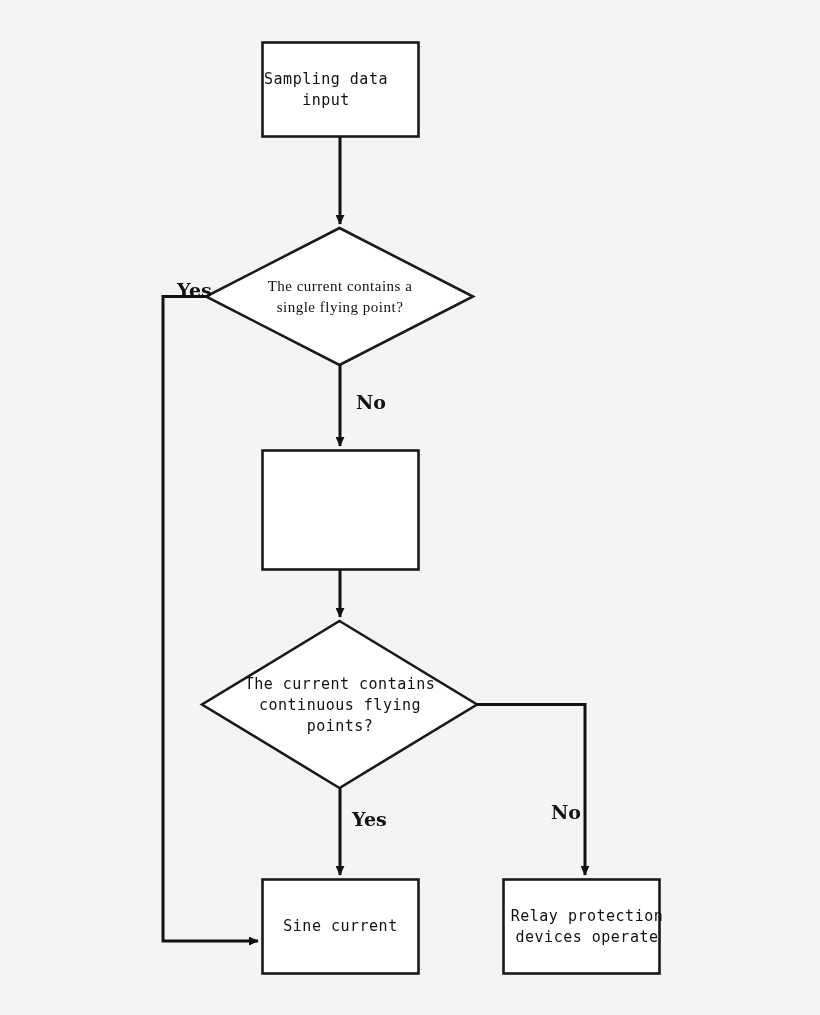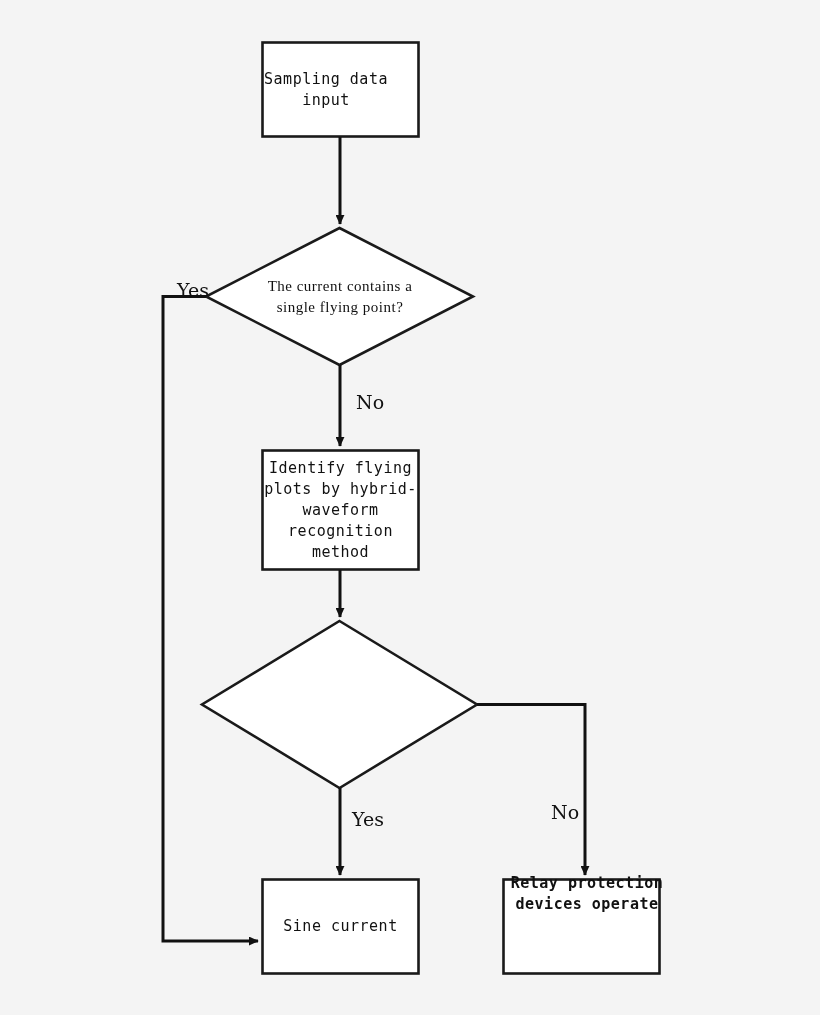--- a/index.html
+++ b/index.html
@@ -35,20 +35,21 @@
     letter-spacing: 0.5px;
     pointer-events: none;
     white-space: pre-line;
   }
   .edge-label {
     position: absolute;
     font-family: "DejaVu Serif", serif;
     font-size: 19px;
     color: #111111;
     line-height: 19px;
+    font-weight: bold;
   }
 </style>
 </head>
 <body>
 
 <div id="canvas">
 
   <svg class="flow" viewBox="0 0 820 1015" aria-hidden="true">
     <defs>
       <marker id="arrowhead" markerWidth="10" markerHeight="9" refX="9.2" refY="4.5" orient="auto" markerUnits="userSpaceOnUse">
@@ -80,30 +81,27 @@
 
     <polyline points="477,704.5 585,704.5 585,875" fill="none" stroke="#111111" stroke-width="3" marker-end="url(#arrowhead)"></polyline>
   </svg>
 
   <div class="node-text" style="left:264px; top:44px; width:124px; height:91px;">Sampling data
 input</div>
 
   <div class="node-text" style="left:228px; top:273px; width:224px; height:48px;font-family:Liberation Serif, serif;">The current contains a
 single flying point?</div>
 
-  <div class="node-text" style="left:264px; top:452px; width:153px; height:116px;">Identify flying
-plots by hybrid-
-waveform
-recognition
-method</div>
 
+  <div class="node-text" style="left:222px; top:681px; width:236px; height:48px;">The current contains
+continuous flying points?</div>
 
   <div class="node-text" style="left:264px; top:881px; width:153px; height:91px;">Sine current</div>
 
-  <div class="node-text" style="left:505px; top:848px; width:164px; height:91px;font-weight:bold;">Relay protection
+  <div class="node-text" style="left:505px; top:881px; width:164px; height:91px;">Relay protection
 devices operate</div>
 
   <div class="edge-label" style="left:177px; top:281px;">Yes</div>
 
   <div class="edge-label" style="left:356px; top:393px;">No</div>
 
   <div class="edge-label" style="left:352px; top:810px;">Yes</div>
 
   <div class="edge-label" style="left:551px; top:803px;">No</div>
 

